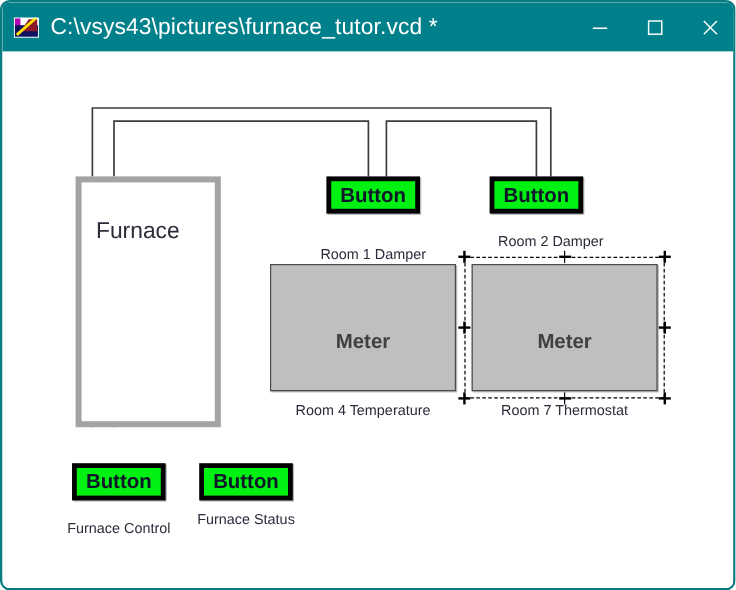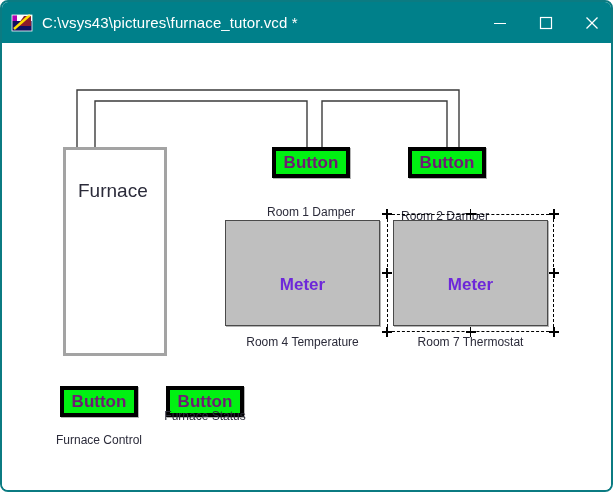--- a/index.html
+++ b/index.html
@@ -37,21 +37,21 @@
     width: 22px;
     height: 22px;
     margin-left: 9px;
     margin-right: 9px;
     flex: 0 0 auto;
     position: relative;
     display: block;
   }
   #title-text {
     color: #ffffff;
-    font-size: 15px;
+    font-size: 19px;
     font-family: "Liberation Sans", sans-serif;
     letter-spacing: 0.1px;
     white-space: nowrap;
     flex: 1 1 auto;
   }
   .win-btn {
     width: 46px;
     height: 41px;
     flex: 0 0 auto;
     display: flex;
@@ -77,24 +77,24 @@
     width: 609px;
     height: 447px;
     pointer-events: none;
   }
 
   
   #furnace-block {
     position: absolute;
     left: 61px;
     top: 104px;
-    width: 104px;
+    width: 121px;
     height: 209px;
     background: #ffffff;
-    border: 3px solid #a3a3a3;
+    border: 5px solid #a3a3a3;
     box-sizing: border-box;
   }
   #furnace-label {
     position: absolute;
     left: 12px;
     top: 30px;
     font-size: 19px;
     color: #2b2b3a;
     font-family: "Liberation Sans", sans-serif;
     white-space: nowrap;
@@ -111,21 +111,21 @@
   .btn-widget .btn-face {
     background: #00f112;
     width: 100%;
     height: 100%;
     display: flex;
     align-items: center;
     justify-content: center;
     box-sizing: border-box;
   }
   .btn-widget .btn-face span {
-    color: #701a75;
+    color: #0f172a;
     font-weight: bold;
     font-size: 17px;
     font-family: "Liberation Sans", sans-serif;
     line-height: 1;
     white-space: nowrap;
   }
 
   
   .meter-widget {
     position: absolute;
@@ -133,21 +133,21 @@
     border: 1px solid #4a4a4a;
     box-sizing: border-box;
     display: flex;
     align-items: center;
     justify-content: center;
     box-shadow: 1px 1px 0 rgba(130,130,130,0.6);
   }
   .meter-widget span {
     font-weight: bold;
     font-size: 17px;
-    color: #6d28d9;
+    color: #404040;
     font-family: "Liberation Sans", sans-serif;
     white-space: nowrap;
     margin-top: 24px;
   }
 
   
   #selection-marquee {
     position: absolute;
     border: 1px dashed #000000;
     box-sizing: border-box;
@@ -231,33 +231,33 @@
           <div class="btn-face" style="background: rgb(0, 241, 18);">
             <span>Button</span>
           </div>
         </div>
         <div class="caption" style="left: 246px; top: 162px; width: 126px;">Room 1 Damper</div>
         <div class="btn-widget" style="left: 406px; top: 104px; width: 78px; height: 31px; background: rgb(0, 0, 0);">
           <div class="btn-face" style="background: rgb(0, 241, 18);">
             <span>Button</span>
           </div>
         </div>
-        <div class="caption" style="left: 380px; top: 151px; width: 126px; margin-top: 15px;">Room 2 Damper</div>
+        <div class="caption" style="left: 394px; top: 151px; width: 126px;">Room 2 Damper</div>
         <div class="btn-widget" style="left: 58px; top: 343px; width: 78px; height: 31px; background: rgb(0, 0, 0);">
           <div class="btn-face" style="background: rgb(0, 241, 18);">
             <span>Button</span>
           </div>
         </div>
         <div class="caption" style="left: 34px; top: 390px; width: 126px; text-align: center;">Furnace Control</div>
         <div class="btn-widget" style="left: 164px; top: 343px; width: 78px; height: 31px; background: rgb(0, 0, 0);">
           <div class="btn-face" style="background: rgb(0, 241, 18);">
             <span>Button</span>
           </div>
         </div>
-        <div class="caption" style="left: 140px; top: 366px; width: 126px;">Furnace Status</div>
+        <div class="caption" style="left: 140px; top: 383px; width: 126px;">Furnace Status</div>
         <div class="meter-widget" style="left: 223px; top: 177px; width: 155px; height: 106px; background: rgb(191, 191, 191); border-color: rgb(74, 74, 74);">
           <span>Meter</span>
         </div>
         <div class="caption" style="left: 223px; top: 292px; width: 155px;">Room 4 Temperature</div>
         <div class="meter-widget" style="left: 391px; top: 177px; width: 155px; height: 106px; background: rgb(191, 191, 191); border-color: rgb(74, 74, 74);">
           <span>Meter</span>
         </div>
         <div class="caption" style="left: 391px; top: 292px; width: 155px;">Room 7 Thermostat</div>
         <div id="selection-marquee" style="left: 385px; top: 171px; width: 167px; height: 118px; border-color: rgb(0, 0, 0);"></div>
         <div class="sel-handle" style="left: 380px; top: 166px; width: 10px; height: 10px;">

